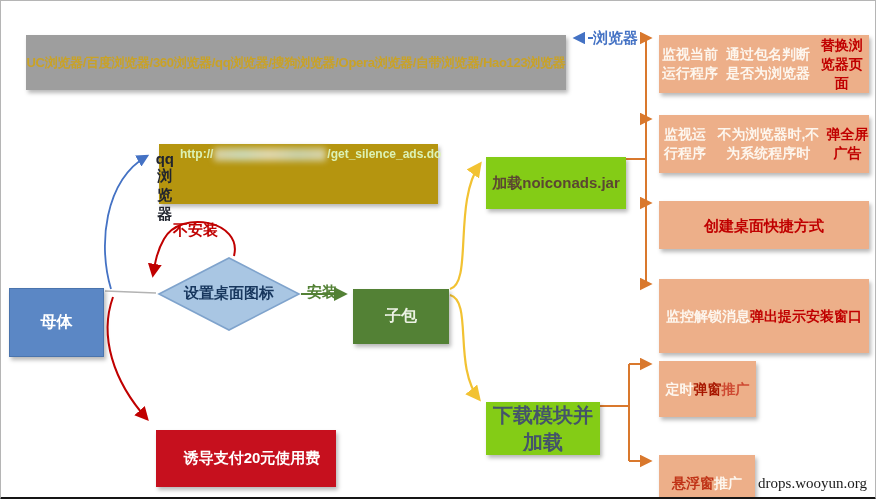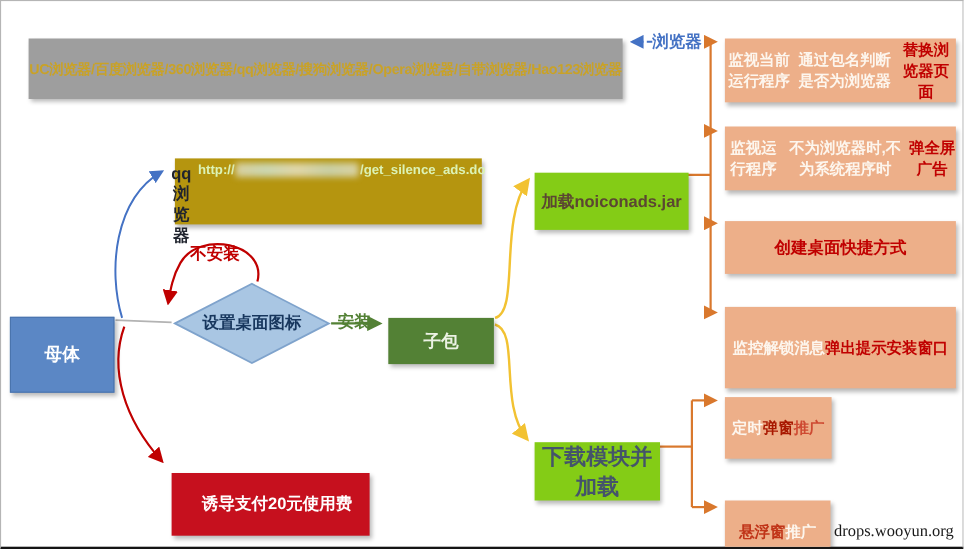--- a/index.html
+++ b/index.html
@@ -16,21 +16,21 @@
   .olive-title{color:#20242e;font-size:15px;text-align:center;margin-top:6px;}
   .olive-url{color:#dcf3b6;font-size:12px;text-align:left;padding-left:6px;margin-top:3px;white-space:nowrap;}
   .censor{display:inline-block;width:112px;height:13px;vertical-align:middle;margin:0 1px;
           background:linear-gradient(90deg,#d8cf9e,#cbd6b0,#e0d6a8,#c9cfa4,#d9d2a2);
           filter:blur(3px);border-radius:2px;}
   .yellow-box{background:#84cc16;}
   .jar-box{left:485px;top:132px;width:140px;height:52px;color:#5b4632;font-size:15px;}
   .dl-box{left:485px;top:377px;width:114px;height:53px;color:#44546a;font-size:20px;}
   .blue-box{left:8px;top:263px;width:95px;height:69px;background:#5b87c5;border:1px solid #4a74ad;
             color:#ffffff;font-size:16px;box-sizing:border-box;}
-  .green-box{left:352px;top:264px;width:96px;height:42px;background:#538135;color:#ecf2e4;font-size:16px;}
+  .green-box{left:352px;top:264px;width:96px;height:55px;background:#538135;color:#ecf2e4;font-size:16px;}
   .red-box{left:155px;top:405px;width:168px;height:57px;background:#c6101e;color:#ffffff;font-size:15px;padding-left:12px;}
   .orange-box{left:658px;width:210px;background:#edaf89;font-size:14px;line-height:19px;}
   .ob1{top:10px;height:58px;}
   .ob2{top:90px;height:58px;}
   .ob3{top:176px;height:48px;font-size:15px;}
   .ob4{top:254px;height:74px;}
   .ob5{left:658px;top:336px;width:97px;height:56px;font-size:14px;}
   .ob6{left:658px;top:430px;width:96px;height:56px;font-size:14px;}
   .ln{display:block;color:#fdf6ee;}
   .ln.red{color:#c00000;}

